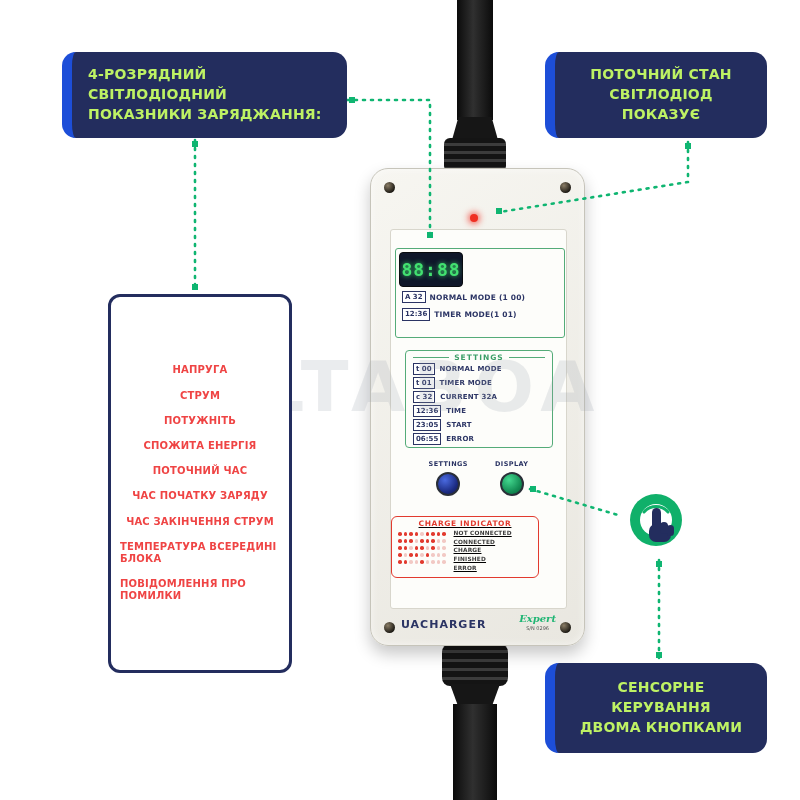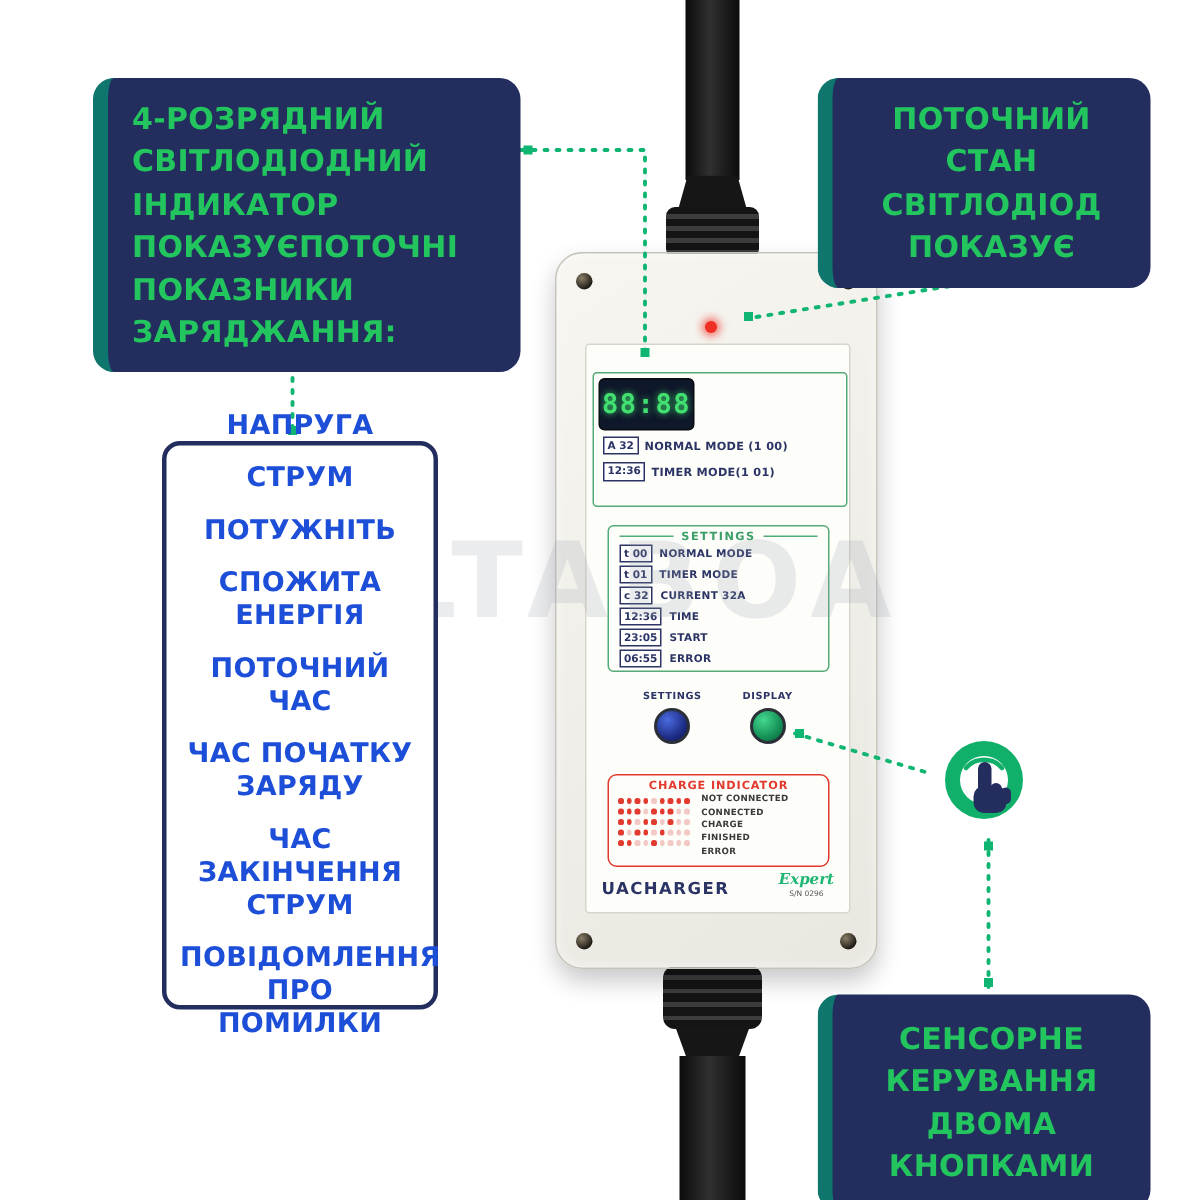--- a/index.html
+++ b/index.html
@@ -2,37 +2,37 @@
 <html><head>
 <meta charset="utf-8">
 <style>
   html,body{margin:0;padding:0;}
   .page{
     position:relative;width:800px;height:800px;background:#ffffff;
     font-family:"DejaVu Sans", sans-serif;overflow:hidden;
   }
   
   .callout{
-    position:absolute;box-sizing:border-box;background:#232d5e;color:#22c55e;
-    border-left:10px solid #0f766e;border-radius:14px;
-    padding:13px 16px;font-size:20px;font-weight:800;line-height:1.42;
+    position:absolute;box-sizing:border-box;background:#232d5e;color:#bef264;
+    border-left:10px solid #1d4ed8;border-radius:14px;
+    padding:13px 16px;font-size:14px;font-weight:800;line-height:1.42;
     letter-spacing:.2px;z-index:6;
   }
   .callout.tl{left:62px;top:52px;width:285px;text-align:left;}
   .callout.tr{left:545px;top:52px;width:222px;text-align:center;}
   .callout.br{left:545px;top:663px;width:222px;text-align:center;padding:15px 14px;}
   
   .feature-box{
     position:absolute;left:108px;top:294px;width:184px;height:379px;box-sizing:border-box;
     background:#ffffff;border:3px solid #232d5e;border-radius:12px;z-index:6;
     display:flex;flex-direction:column;justify-content:center;align-items:center;gap:13px;
     padding:18px 8px;
   }
   .feature-item{
-    color:#1d4ed8;font-size:18px;font-weight:800;text-align:center;line-height:1.22;
+    color:#ef4444;font-size:10px;font-weight:800;line-height:1.22;
     letter-spacing:.2px;max-width:160px;
   }
   
   .cable-top{position:absolute;left:457px;top:0;width:36px;height:120px;
     background:linear-gradient(90deg,#0b0b0b,#303030 45%,#0b0b0b);z-index:2;}
   .cone-top{position:absolute;left:452px;top:117px;width:46px;height:23px;background:#161616;
     clip-path:polygon(14% 0,86% 0,100% 100%,0 100%);z-index:2;}
   .nut-top{position:absolute;left:444px;top:138px;width:62px;height:34px;border-radius:6px;
     background:repeating-linear-gradient(180deg,#141414 0 5px,#3c3c3c 5px 8px);z-index:2;}
   .nut-bottom{position:absolute;left:442px;top:644px;width:66px;height:42px;border-radius:8px;
@@ -80,36 +80,36 @@
   .settings-label{font-size:7px;font-weight:700;color:#2b3464;letter-spacing:.2px;}
   
   .btn-row{position:absolute;left:0;top:230px;width:100%;display:flex;justify-content:space-around;
     padding:0 24px;box-sizing:border-box;}
   .btn-col{display:flex;flex-direction:column;align-items:center;}
   .btn-label{font-size:6.5px;font-weight:800;color:#2b3464;letter-spacing:.4px;}
   .btn-circle{width:24px;height:24px;border-radius:50%;margin-top:4px;border:2px solid #2a2f38;box-sizing:border-box;}
   .btn-circle.blue{background:radial-gradient(circle at 35% 30%,#4a6ae0,#1b2a80 65%,#101a50);}
   .btn-circle.green{background:radial-gradient(circle at 35% 30%,#43d88f,#128a52 65%,#0a5c36);}
   
-  .ci-box{position:absolute;left:14px;top:286px;width:148px;height:62px;box-sizing:border-box;
-    border:1.6px solid #e23a2e;border-radius:6px;padding:2px 6px;}
+  .ci-box{position:absolute;left:0;top:286px;width:148px;height:62px;box-sizing:border-box;
+    border:1.6px solid #e23a2e;border-radius:6px;padding:2px 6px;text-decoration:underline;}
   .ci-title{color:#e23a2e;font-size:7.5px;font-weight:800;letter-spacing:.6px;text-align:center;}
   .ci-body{display:flex;gap:8px;margin-top:2px;}
   .ci-matrix{display:flex;flex-direction:column;gap:3.5px;padding-top:2px;}
   .ci-dot-row{display:flex;gap:2px;}
   .ci-dot{width:3.5px;height:3.5px;border-radius:50%;background:#f2c9c4;}
   .ci-dot.lit{background:#e23a2e;}
   .ci-labels{display:flex;flex-direction:column;gap:1.5px;}
   .ci-label{font-size:5.8px;font-weight:700;color:#3a3a3a;letter-spacing:.2px;line-height:1.25;}
   
   .brand-row{position:absolute;left:10px;right:10px;top:352px;display:flex;
     justify-content:space-between;align-items:flex-end;}
   .brand-name{font-size:11px;font-weight:800;color:#2b3464;letter-spacing:1px;}
   .brand-model{font-family:"DejaVu Serif",serif;font-style:italic;font-weight:700;
-    font-size:10px;color:#1fb573;text-align:center;line-height:1;}
+    font-size:10px;color:#1fb573;text-align:center;line-height:1;margin-top:32px;}
   .brand-serial{font-size:5px;color:#555;text-align:center;margin-top:2px;
     font-family:"DejaVu Sans",sans-serif;font-style:normal;font-weight:400;}
   
   .connectors{position:absolute;left:0;top:0;z-index:5;pointer-events:none;}
   .touch-badge{position:absolute;left:622px;top:488px;width:72px;height:72px;z-index:6;}
   .watermark{position:absolute;left:0;top:346px;width:100%;text-align:center;z-index:4;
     font-size:70px;font-weight:800;color:#9aa2ad;opacity:.2;letter-spacing:8px;pointer-events:none;}
 </style>
 </head>
 <body>
@@ -314,21 +314,20 @@
         <rect x="27" y="36" width="22" height="18" rx="7"></rect>
         <rect x="38" y="34" width="8" height="12" rx="4"></rect>
         <rect x="45" y="37" width="7" height="11" rx="3.5"></rect>
       </g>
     </svg>
   </div>
 
   <div class="callout tl">
 
   <div>4-РОЗРЯДНИЙ СВІТЛОДІОДНИЙ</div>
-      <div>ІНДИКАТОР ПОКАЗУЄПОТОЧНІ</div>
       <div>ПОКАЗНИКИ ЗАРЯДЖАННЯ:</div>
     </div>
 
   <div class="callout tr">
 
   <div>ПОТОЧНИЙ СТАН</div>
       <div>СВІТЛОДІОД ПОКАЗУЄ</div>
     </div>
 
   <div class="callout br">
@@ -339,16 +338,17 @@
 
   <div class="feature-box">
 
   <div class="feature-item">НАПРУГА</div>
       <div class="feature-item">СТРУМ</div>
       <div class="feature-item">ПОТУЖНІТЬ</div>
       <div class="feature-item">СПОЖИТА ЕНЕРГІЯ</div>
       <div class="feature-item">ПОТОЧНИЙ ЧАС</div>
       <div class="feature-item">ЧАС ПОЧАТКУ ЗАРЯДУ</div>
       <div class="feature-item">ЧАС ЗАКІНЧЕННЯ СТРУМ</div>
+      <div class="feature-item">ТЕМПЕРАТУРА ВСЕРЕДИНІ БЛОКА</div>
       <div class="feature-item">ПОВІДОМЛЕННЯ ПРО ПОМИЛКИ</div>
     </div>
 
 </div>
 
 </body></html>

